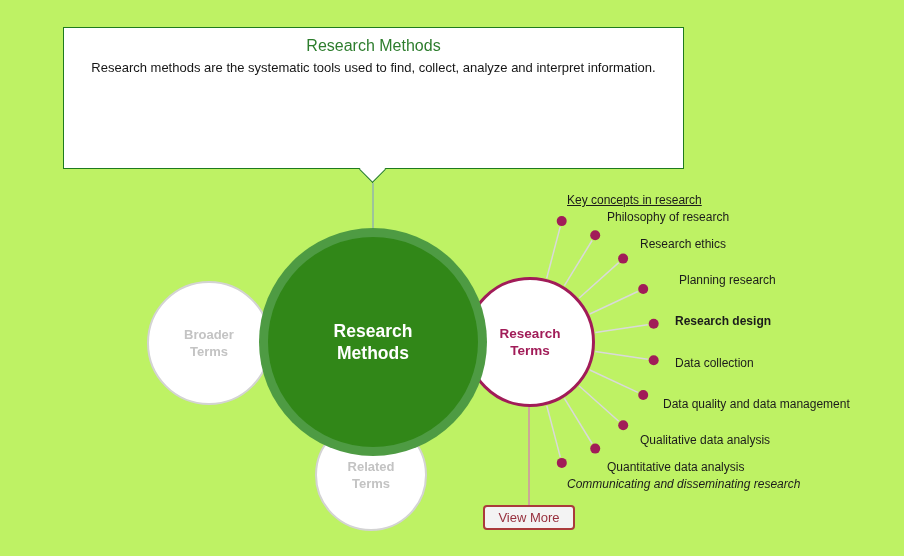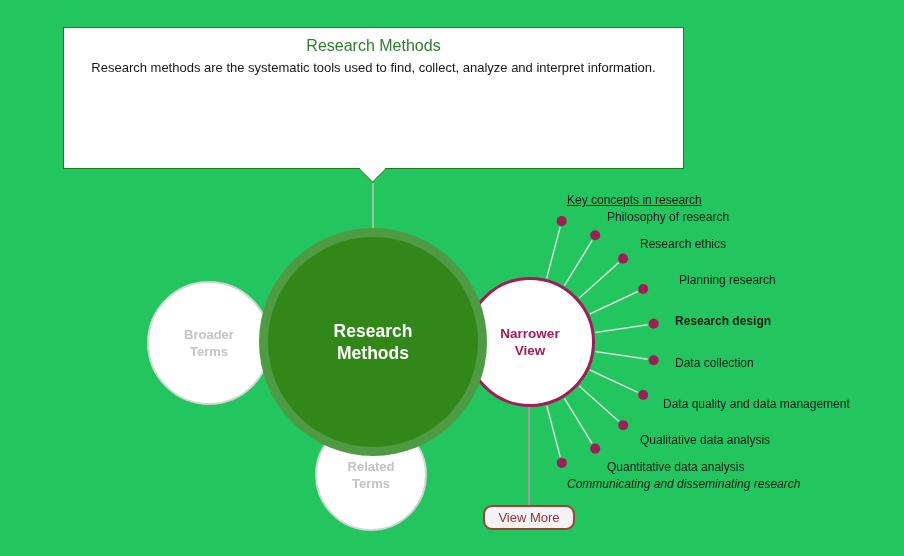--- a/index.html
+++ b/index.html
@@ -13,21 +13,21 @@
     --c-gray-border:#d3d3d3;
     --c-gray-text:#c3c3c3;
     --c-connector:#d9d9d9;
     --c-label:#1b1b1b;
     --c-btn-border:#aa3b3b;
     --c-btn-text:#97303e;
     --c-btn-bg:#f3f3f3;
   }
   html,body{margin:0;padding:0;background:#fff;}
   body{font-family:"Liberation Sans", sans-serif;}
-  .stage{position:relative;width:904px;height:556px;background:#22c55e;overflow:hidden;}
+  .stage{position:relative;width:904px;height:556px;background:#bef264;overflow:hidden;}
 
   
   .callout{position:absolute;left:63px;top:27px;width:621px;height:142px;
     border:1.5px solid var(--c-green-border);background:#fff;box-sizing:border-box;z-index:6;}
   .callout-title{margin-top:9px;text-align:center;font-size:16px;color:var(--c-green-title);}
   .callout-desc{margin-top:5px;text-align:center;font-size:13px;color:#161616;}
   .callout-tail{position:absolute;left:299px;bottom:-11px;width:19px;height:19px;background:#fff;
     transform:rotate(45deg);border-right:1.5px solid var(--c-green-border);
     border-bottom:1.5px solid var(--c-green-border);box-sizing:border-box;}
 
@@ -45,21 +45,21 @@
 
   .circle-main{left:259px;top:228px;width:228px;height:228px;background:var(--c-green-light);z-index:3;cursor:pointer;}
   .circle-main-inner{position:absolute;left:9px;top:9px;right:9px;bottom:9px;border-radius:50%;
     background:var(--c-green-dark);display:flex;align-items:center;justify-content:center;}
   .circle-main-label{width:130px;color:#fff;font-weight:bold;font-size:17.5px;line-height:22px;text-align:center;}
 
   .term-label{position:absolute;transform:translateY(-50%);white-space:nowrap;font-size:12px;
     color:var(--c-label);z-index:4;cursor:pointer;}
 
   .view-more{position:absolute;left:483px;top:505px;width:92px;height:25px;z-index:5;
-    border:2px solid var(--c-btn-border);border-radius:9px;background:var(--c-btn-bg);
+    border:2px solid var(--c-btn-border);border-radius:4px;background:var(--c-btn-bg);
     color:var(--c-btn-text);font-size:13px;font-family:"Liberation Sans", sans-serif;
     display:flex;align-items:center;justify-content:center;cursor:pointer;box-sizing:border-box;}
 </style>
 </head>
 <body>
 
 <div class="stage">
 
   <svg class="lines" width="904" height="556" viewBox="0 0 904 556">
     <line x1="373" y1="183" x2="373" y2="231" stroke="var(--c-green-line)" stroke-width="2"></line>
@@ -96,21 +96,21 @@
 
   <div class="circle circle-related">
     <span class="circle-label-2line">Related Terms</span>
   </div>
 
   <div class="circle circle-broader">
     <span class="circle-label-2line">Broader Terms</span>
   </div>
 
   <div class="circle circle-narrower">
-    <span class="circle-label-2line">Narrower View</span>
+    <span class="circle-label-2line">Research Terms</span>
   </div>
 
   <div class="circle circle-main">
     <div class="circle-main-inner">
       <span class="circle-main-label">Research Methods</span>
     </div>
   </div>
 
   <div id="term-labels">
       <span class="term-label" style="left: 567px; top: 200px; text-decoration: underline;">Key concepts in research</span>

